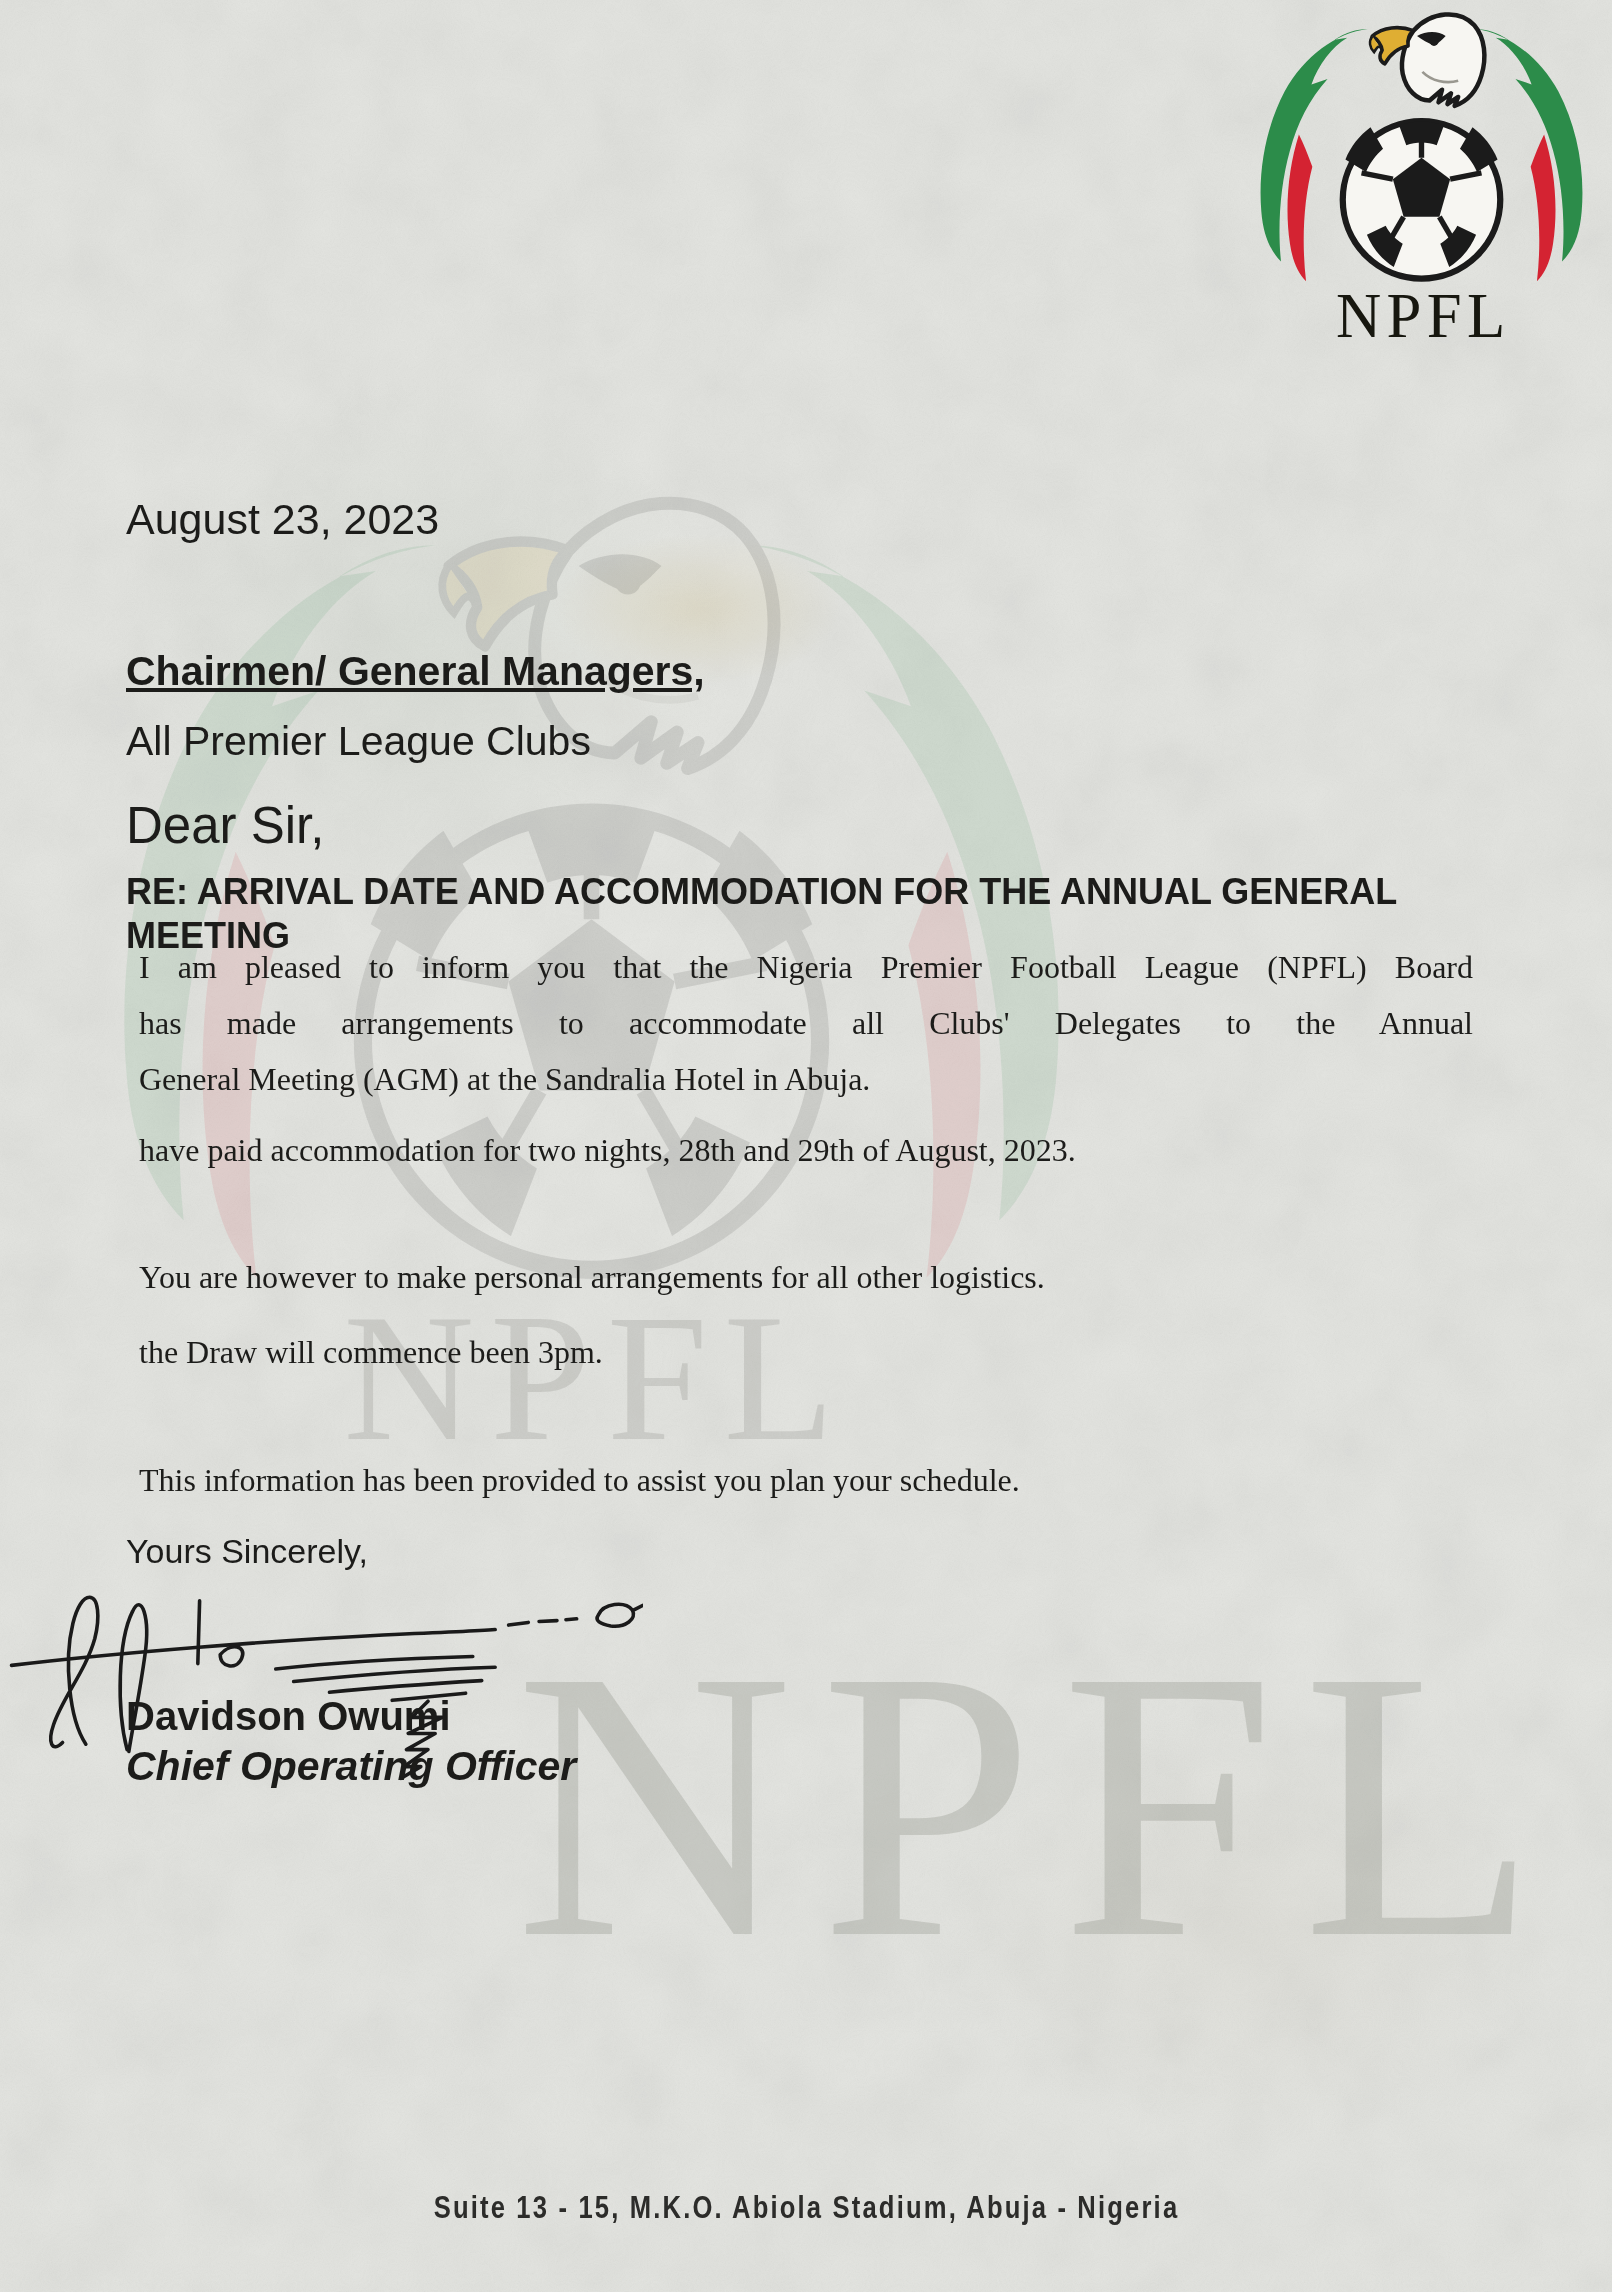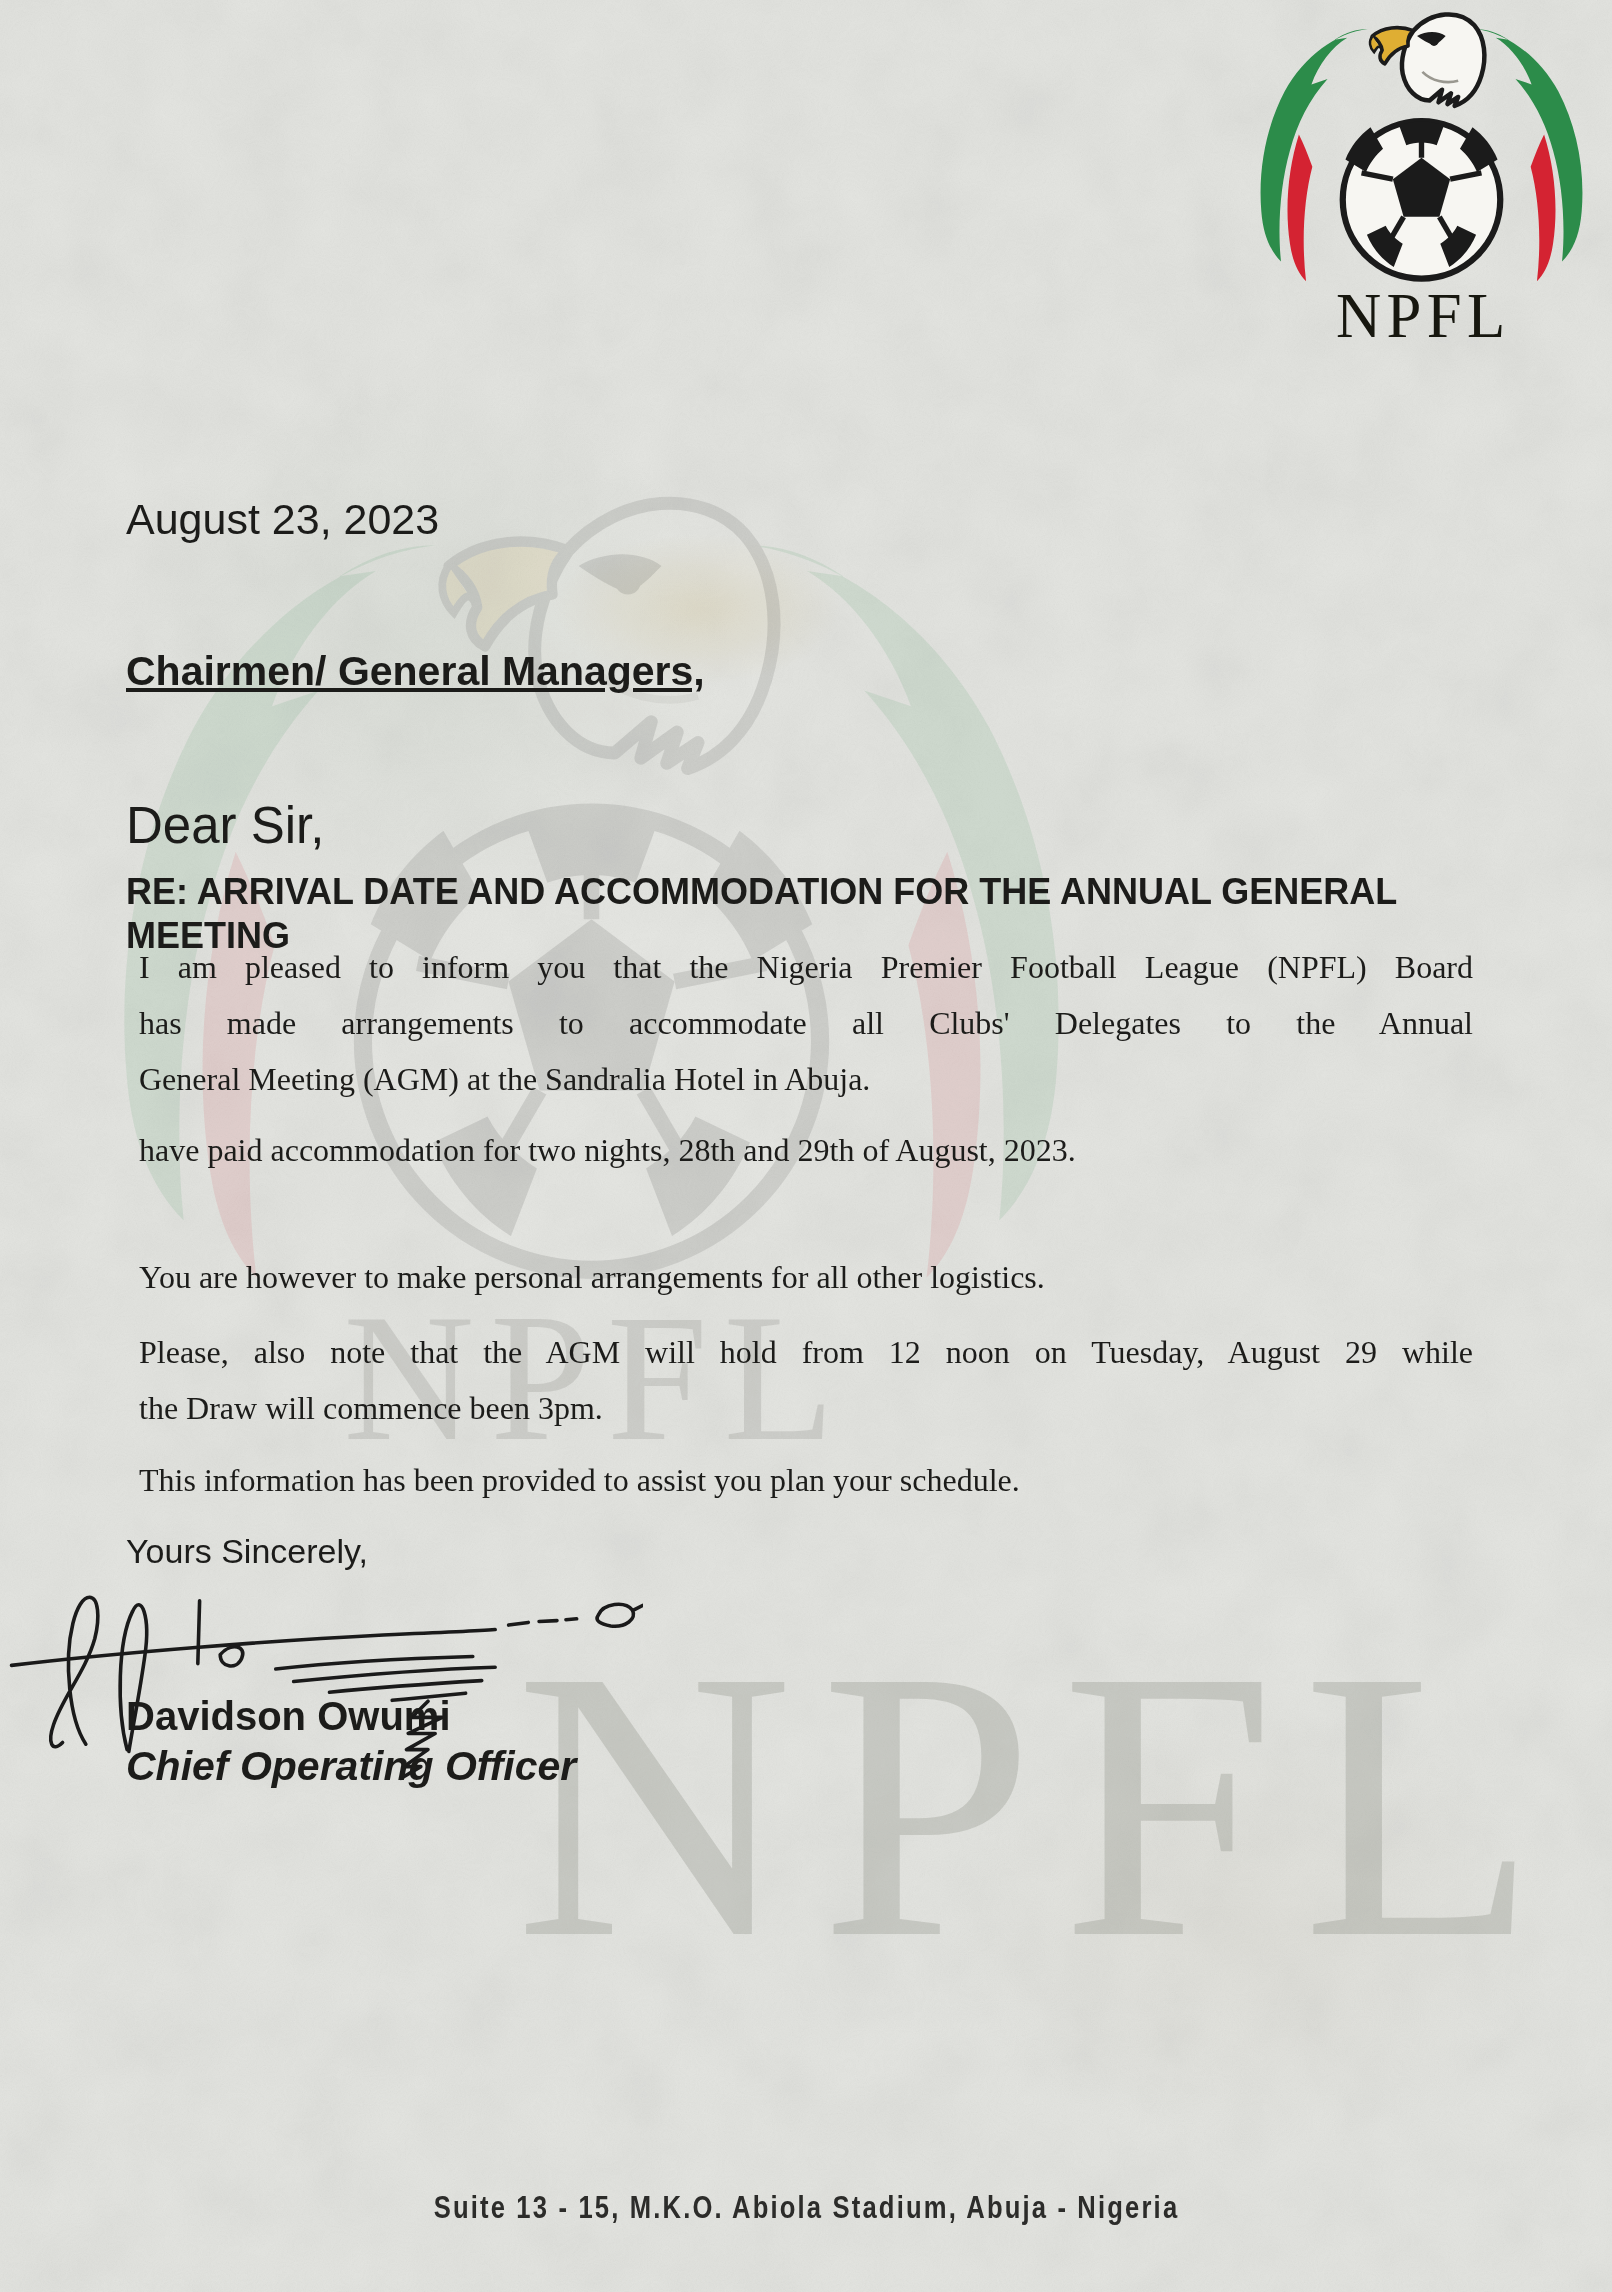--- a/index.html
+++ b/index.html
@@ -127,37 +127,37 @@
   </svg>
 
   <div class="ghost-word">NPFL</div>
 
   <svg class="org-logo" viewBox="0 0 390 375">
     <use href="#npfl-logo"></use>
   </svg>
 
   <div class="tline date-line">August 23, 2023</div>
   <div class="tline addr-bold">Chairmen/ General Managers,</div>
+  <div class="tline addr-plain">All Premier League Clubs</div>
   <div class="tline salutation">Dear Sir,</div>
   <div class="tline subject">RE: ARRIVAL DATE AND ACCOMMODATION FOR THE ANNUAL GENERAL MEETING</div>
 
   <div id="paragraphs">
       <div class="para">
         <div class="pline">I am pleased to inform you that the Nigeria Premier Football League (NPFL) Board</div>
         <div class="pline">has made arrangements to accommodate all Clubs' Delegates to the Annual</div>
         <div class="pline">General Meeting (AGM) at the Sandralia Hotel in Abuja.</div>
       </div>
       <div class="para">
         <div class="pline">have paid accommodation for two nights, 28th and 29th of August, 2023.</div>
       </div>
       <div class="para">
         <div class="pline">You are however to make personal arrangements for all other logistics.</div>
       </div>
       <div class="para">
-        <div class="pline">Please, also note that the AGM will hold from 12 noon on Tuesday, August 29 while</div>
         <div class="pline">the Draw will commence been 3pm.</div>
       </div>
       <div class="para">
         <div class="pline">This information has been provided to assist you plan your schedule.</div>
       </div>
     </div>
 
   <div class="tline closing">Yours Sincerely,</div>
 
   <svg class="signature" viewBox="0 0 710 230" fill="none" stroke="#1a1a1a" stroke-width="4" stroke-linecap="round" stroke-linejoin="round">

